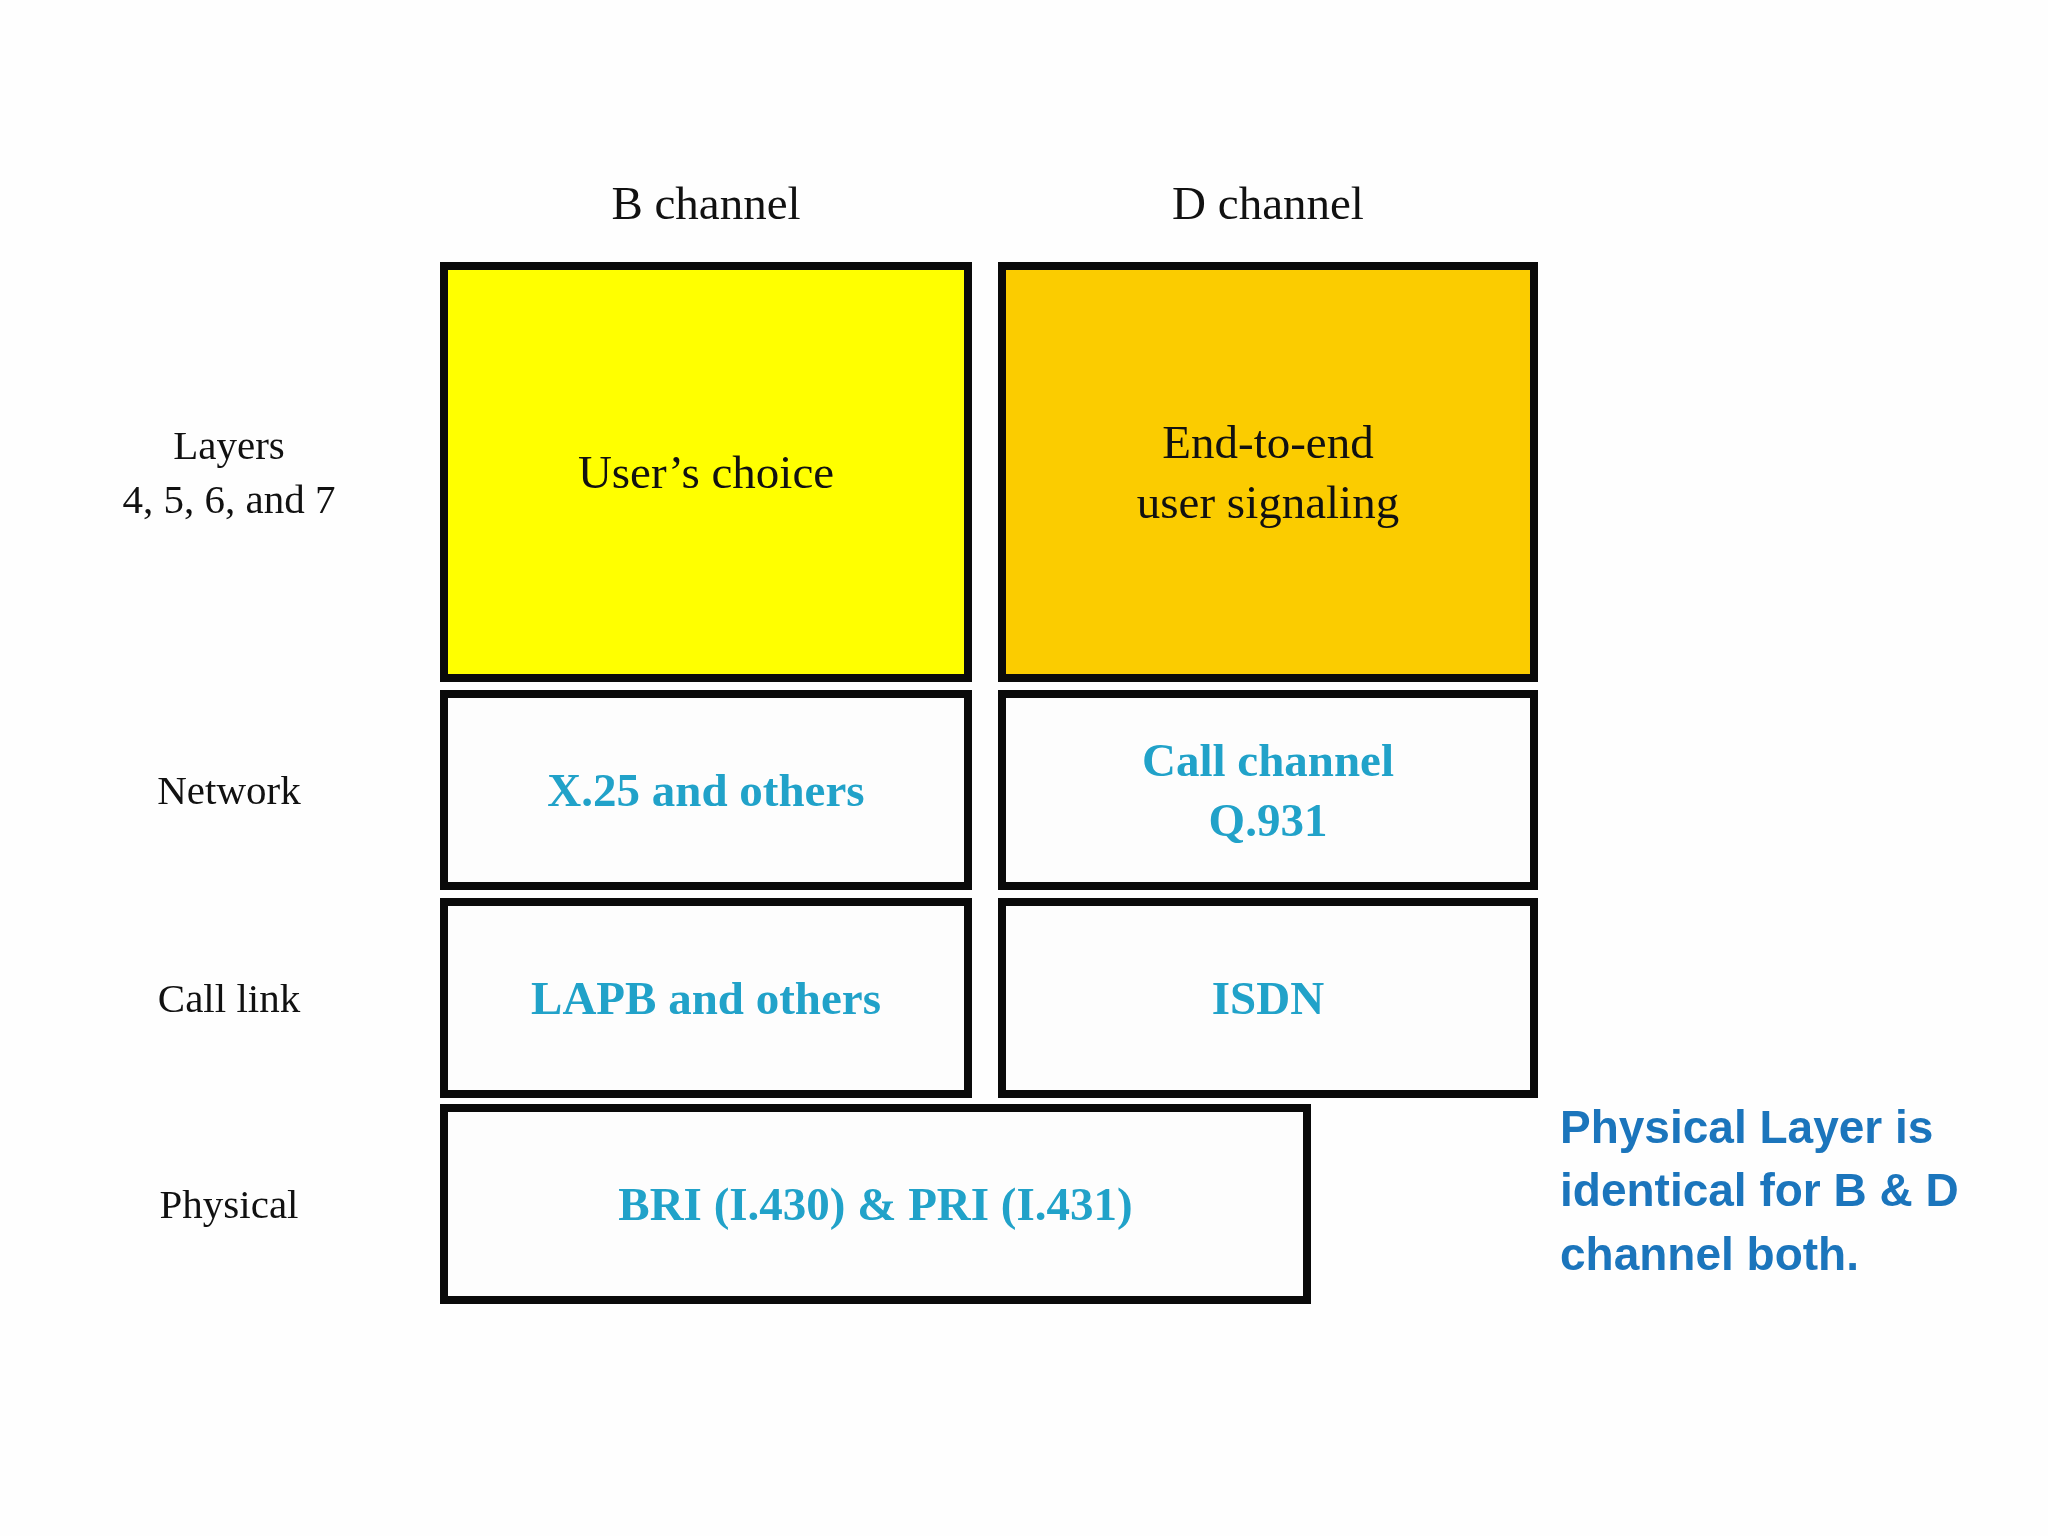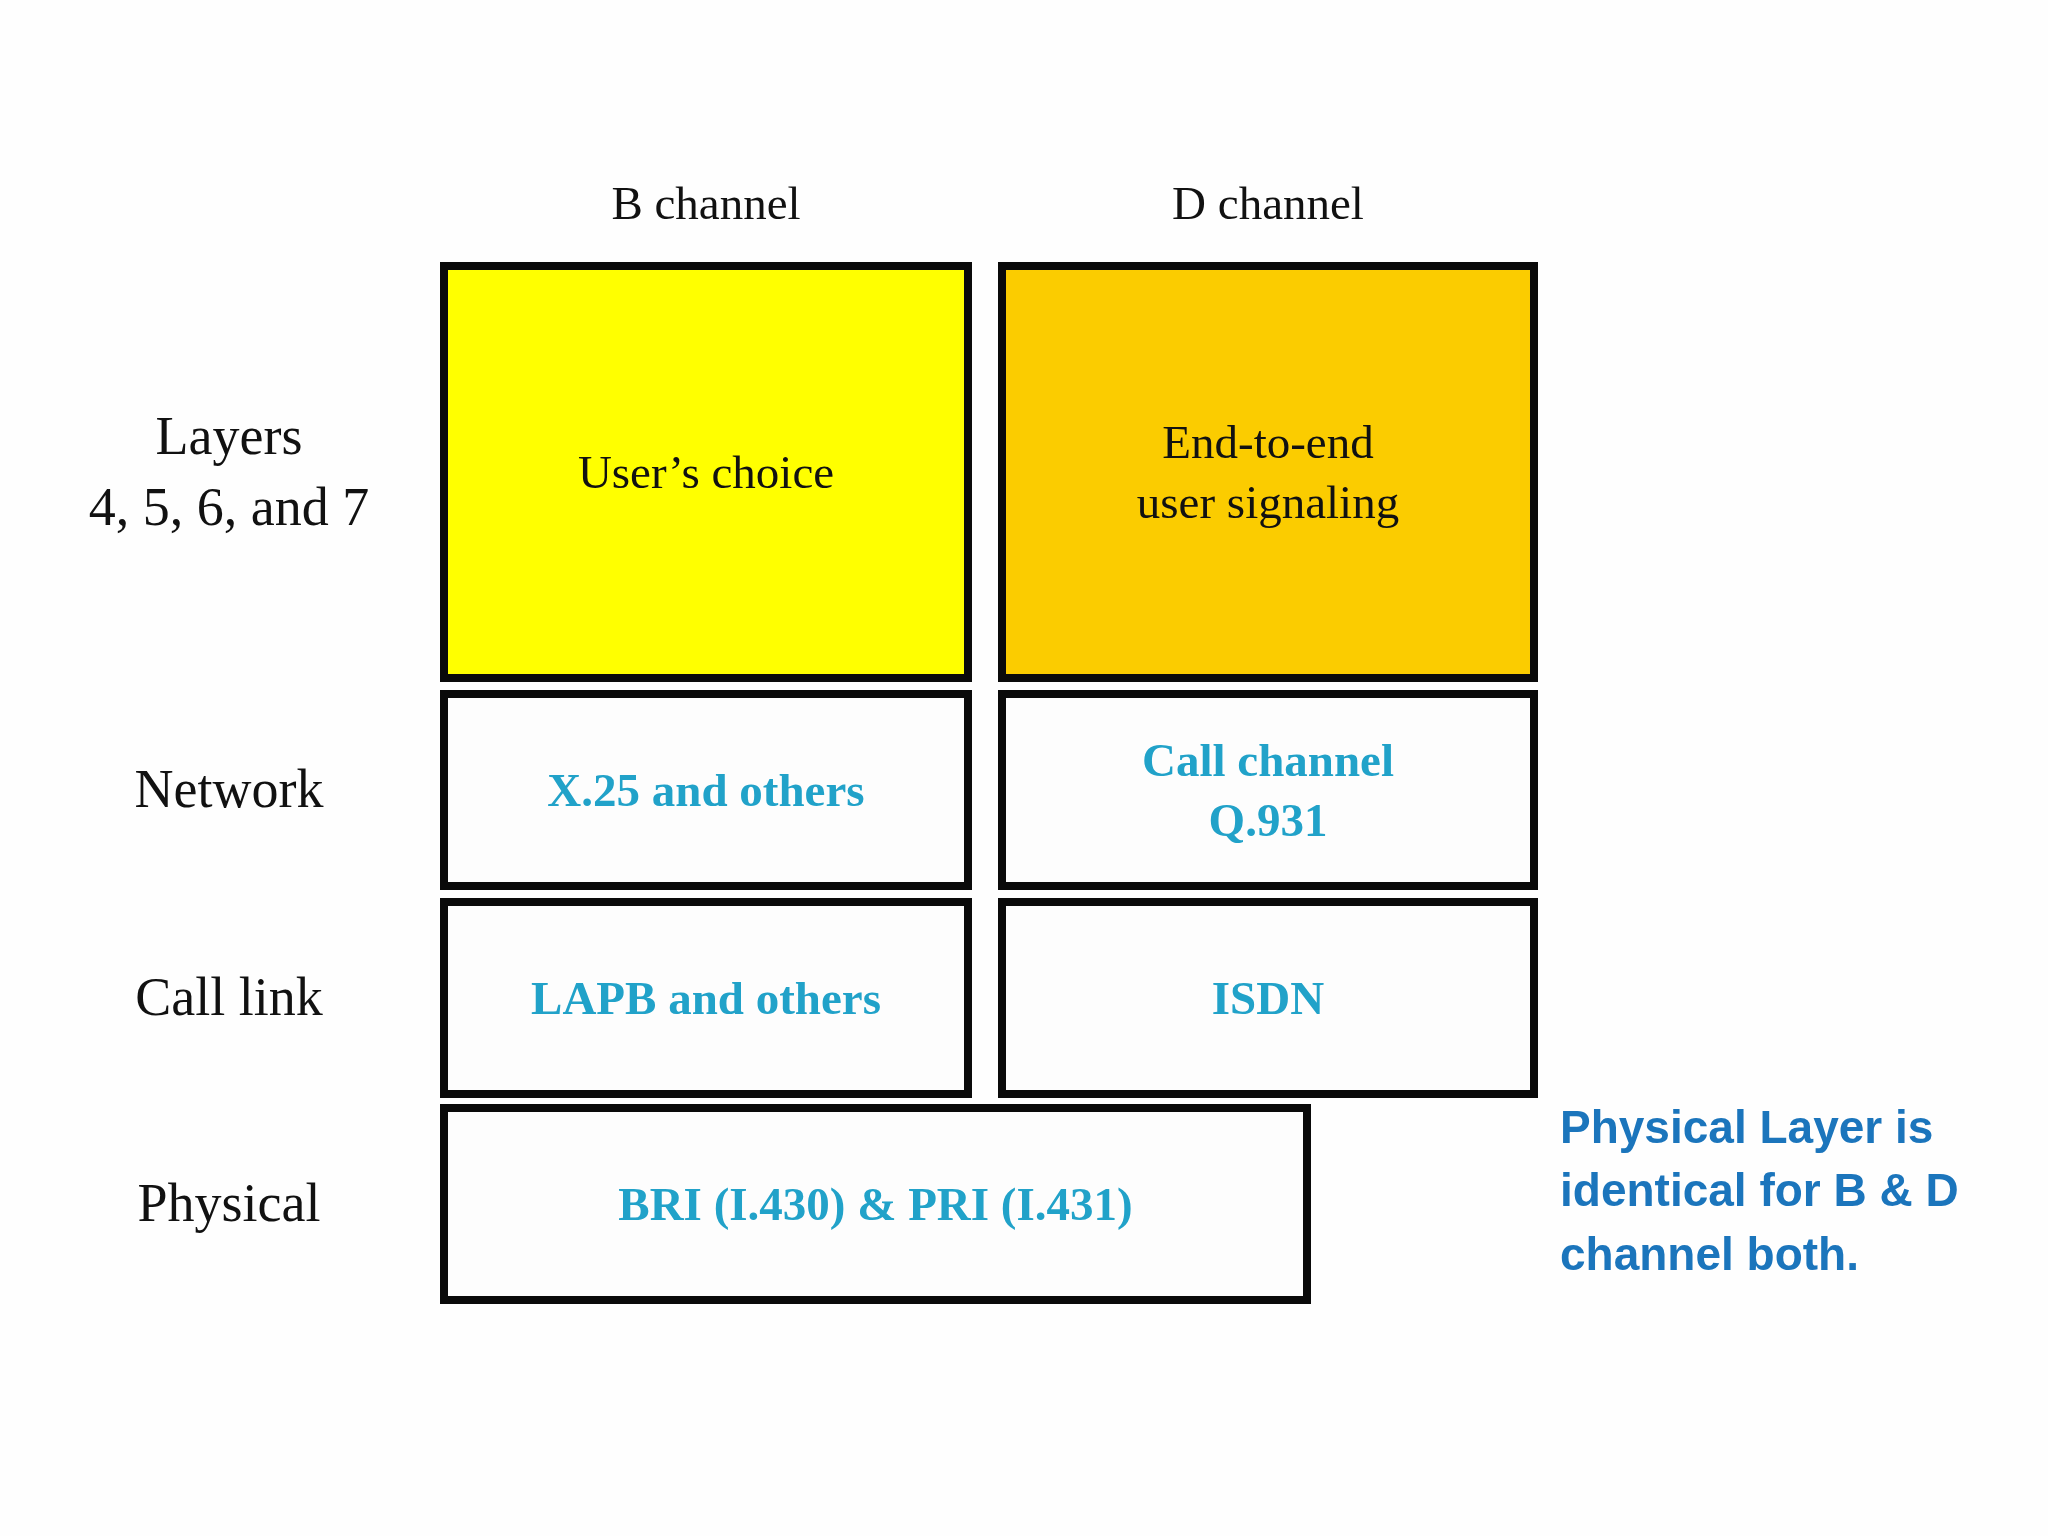--- a/index.html
+++ b/index.html
@@ -69,21 +69,21 @@
   .box.yellow { background: #ffff00; }
   .box.gold   { background: #fbcc00; }
 
   .row-label {
     left: 36px;
     width: 386px;
     display: flex;
     align-items: center;
     justify-content: center;
     text-align: center;
-    font-size: 54px;
+    font-size: 41px;
     color: #111111;
     line-height: 1.32;
     white-space: pre-line;
   }
 
   .side-note {
     left: 1560px;
     top: 1096px;
     width: 470px;
     font-family: "Liberation Sans", "DejaVu Sans", sans-serif;

